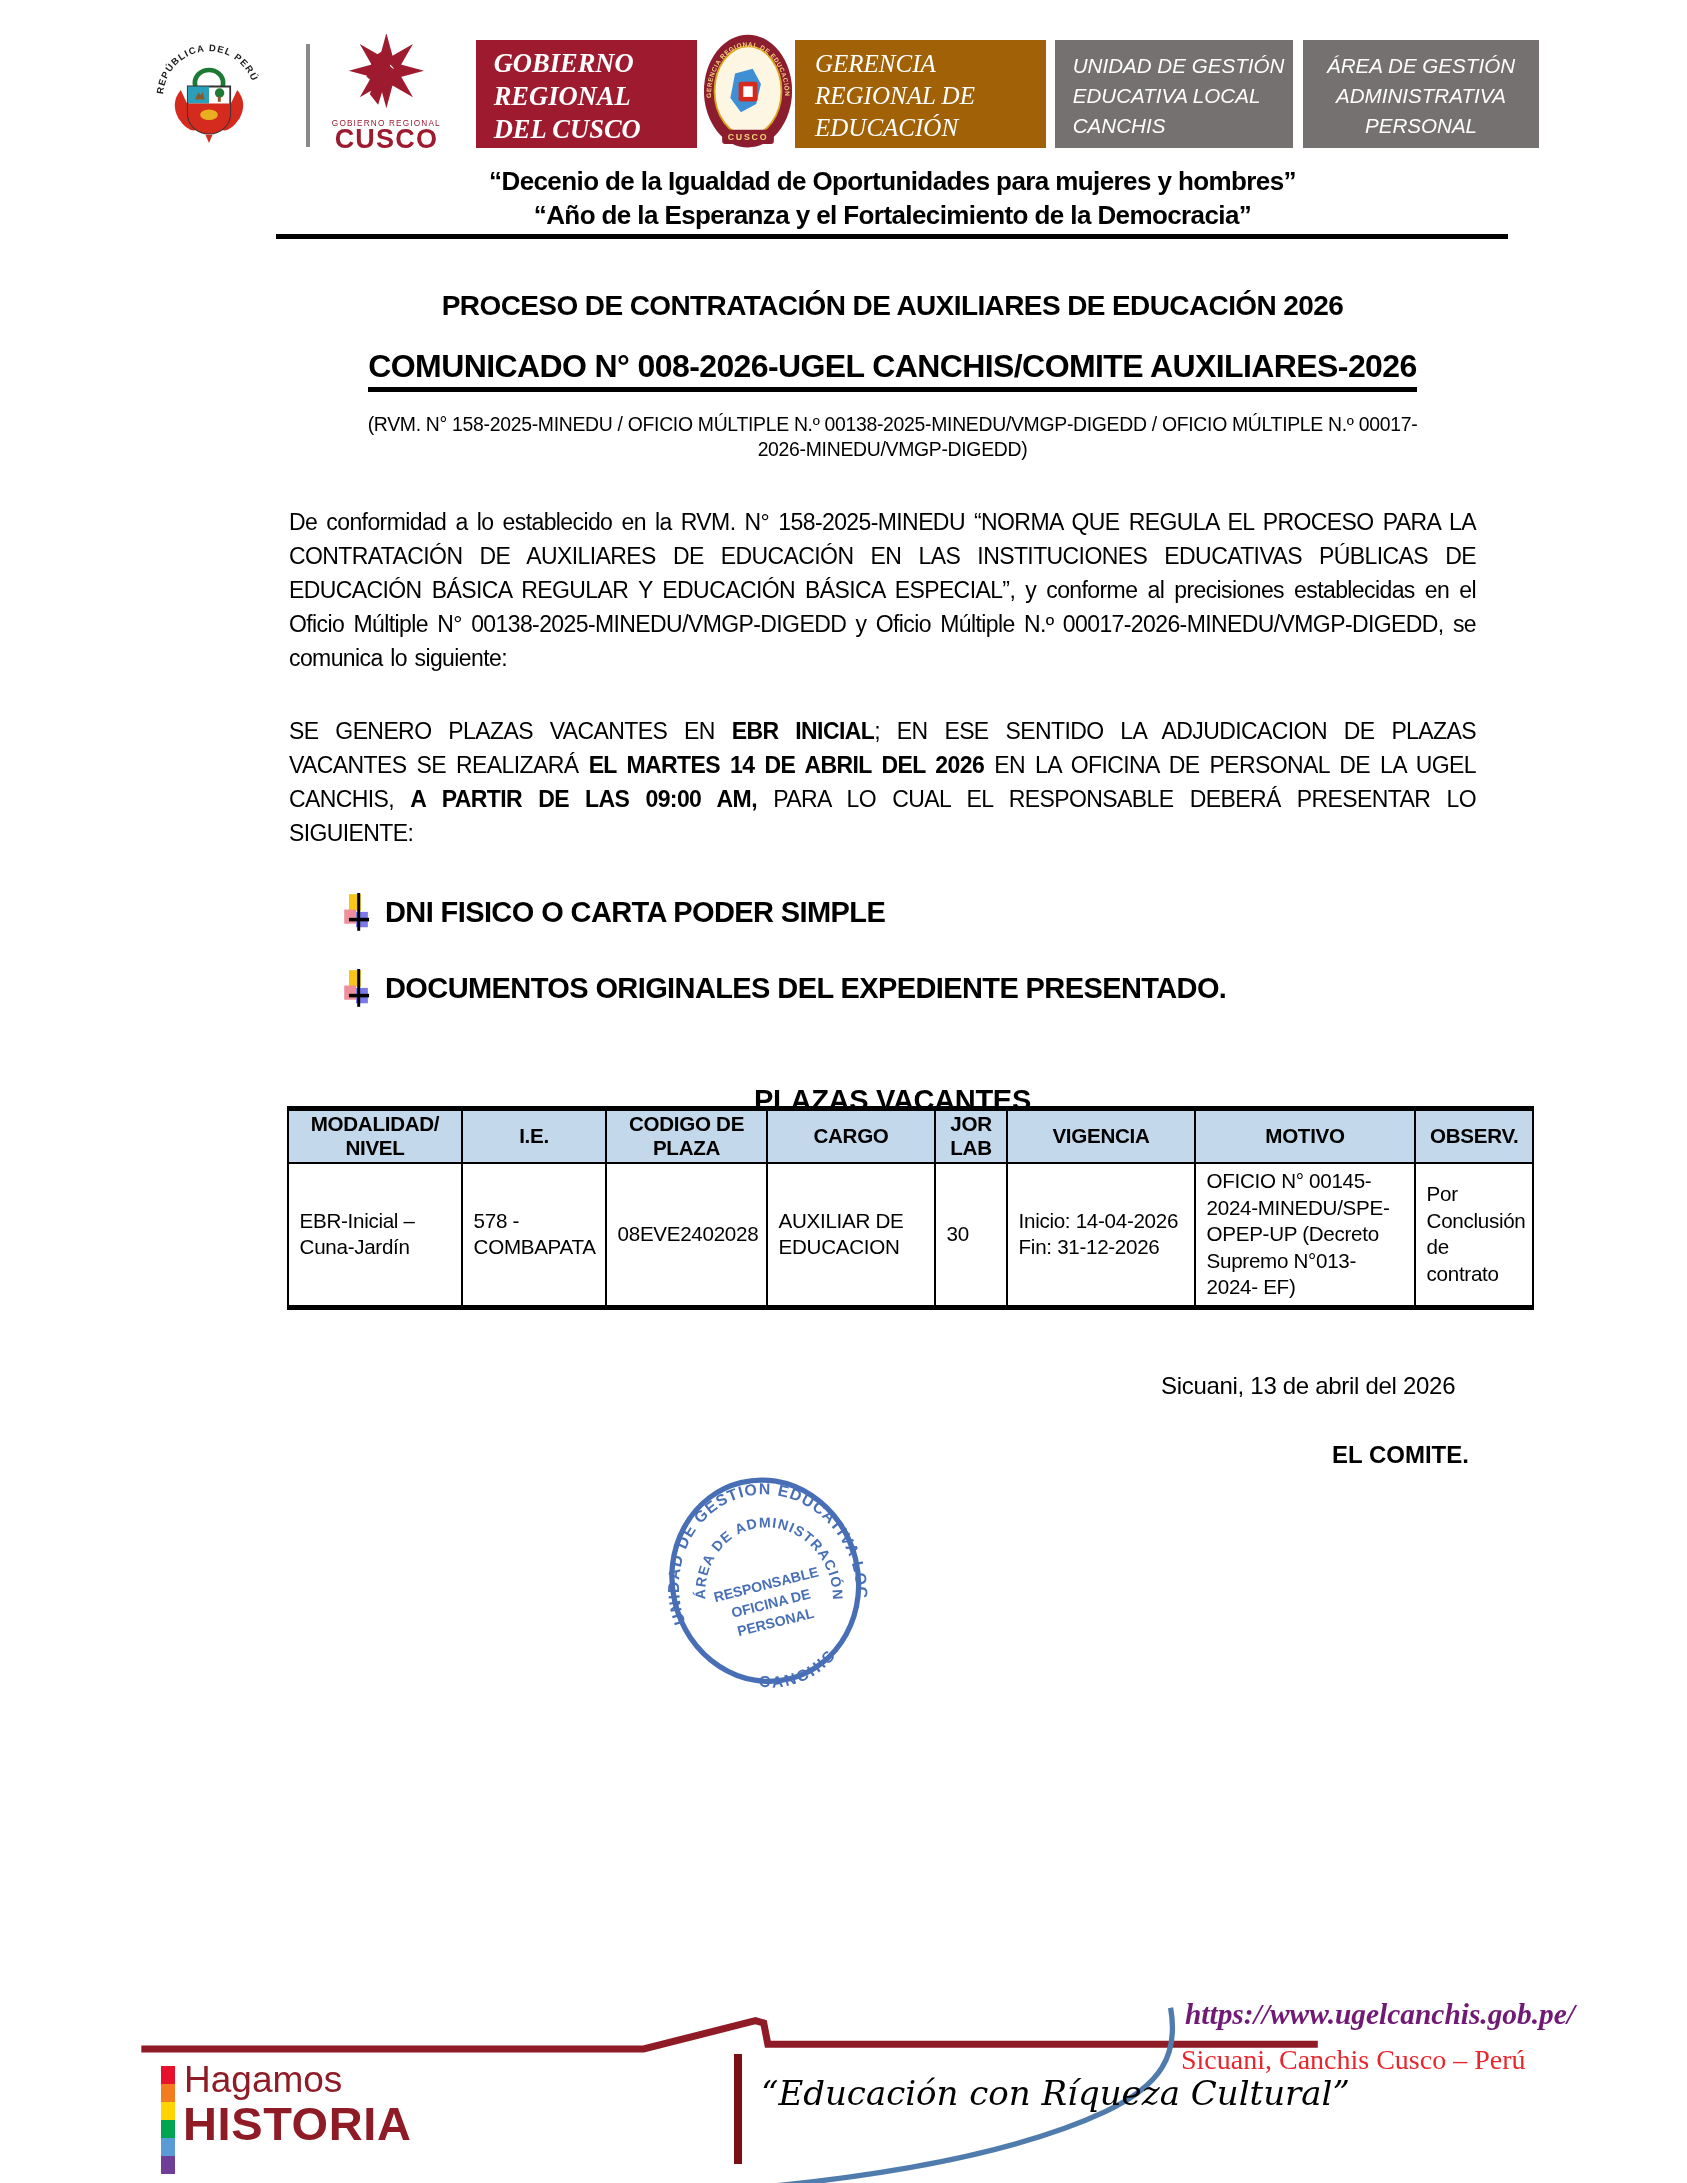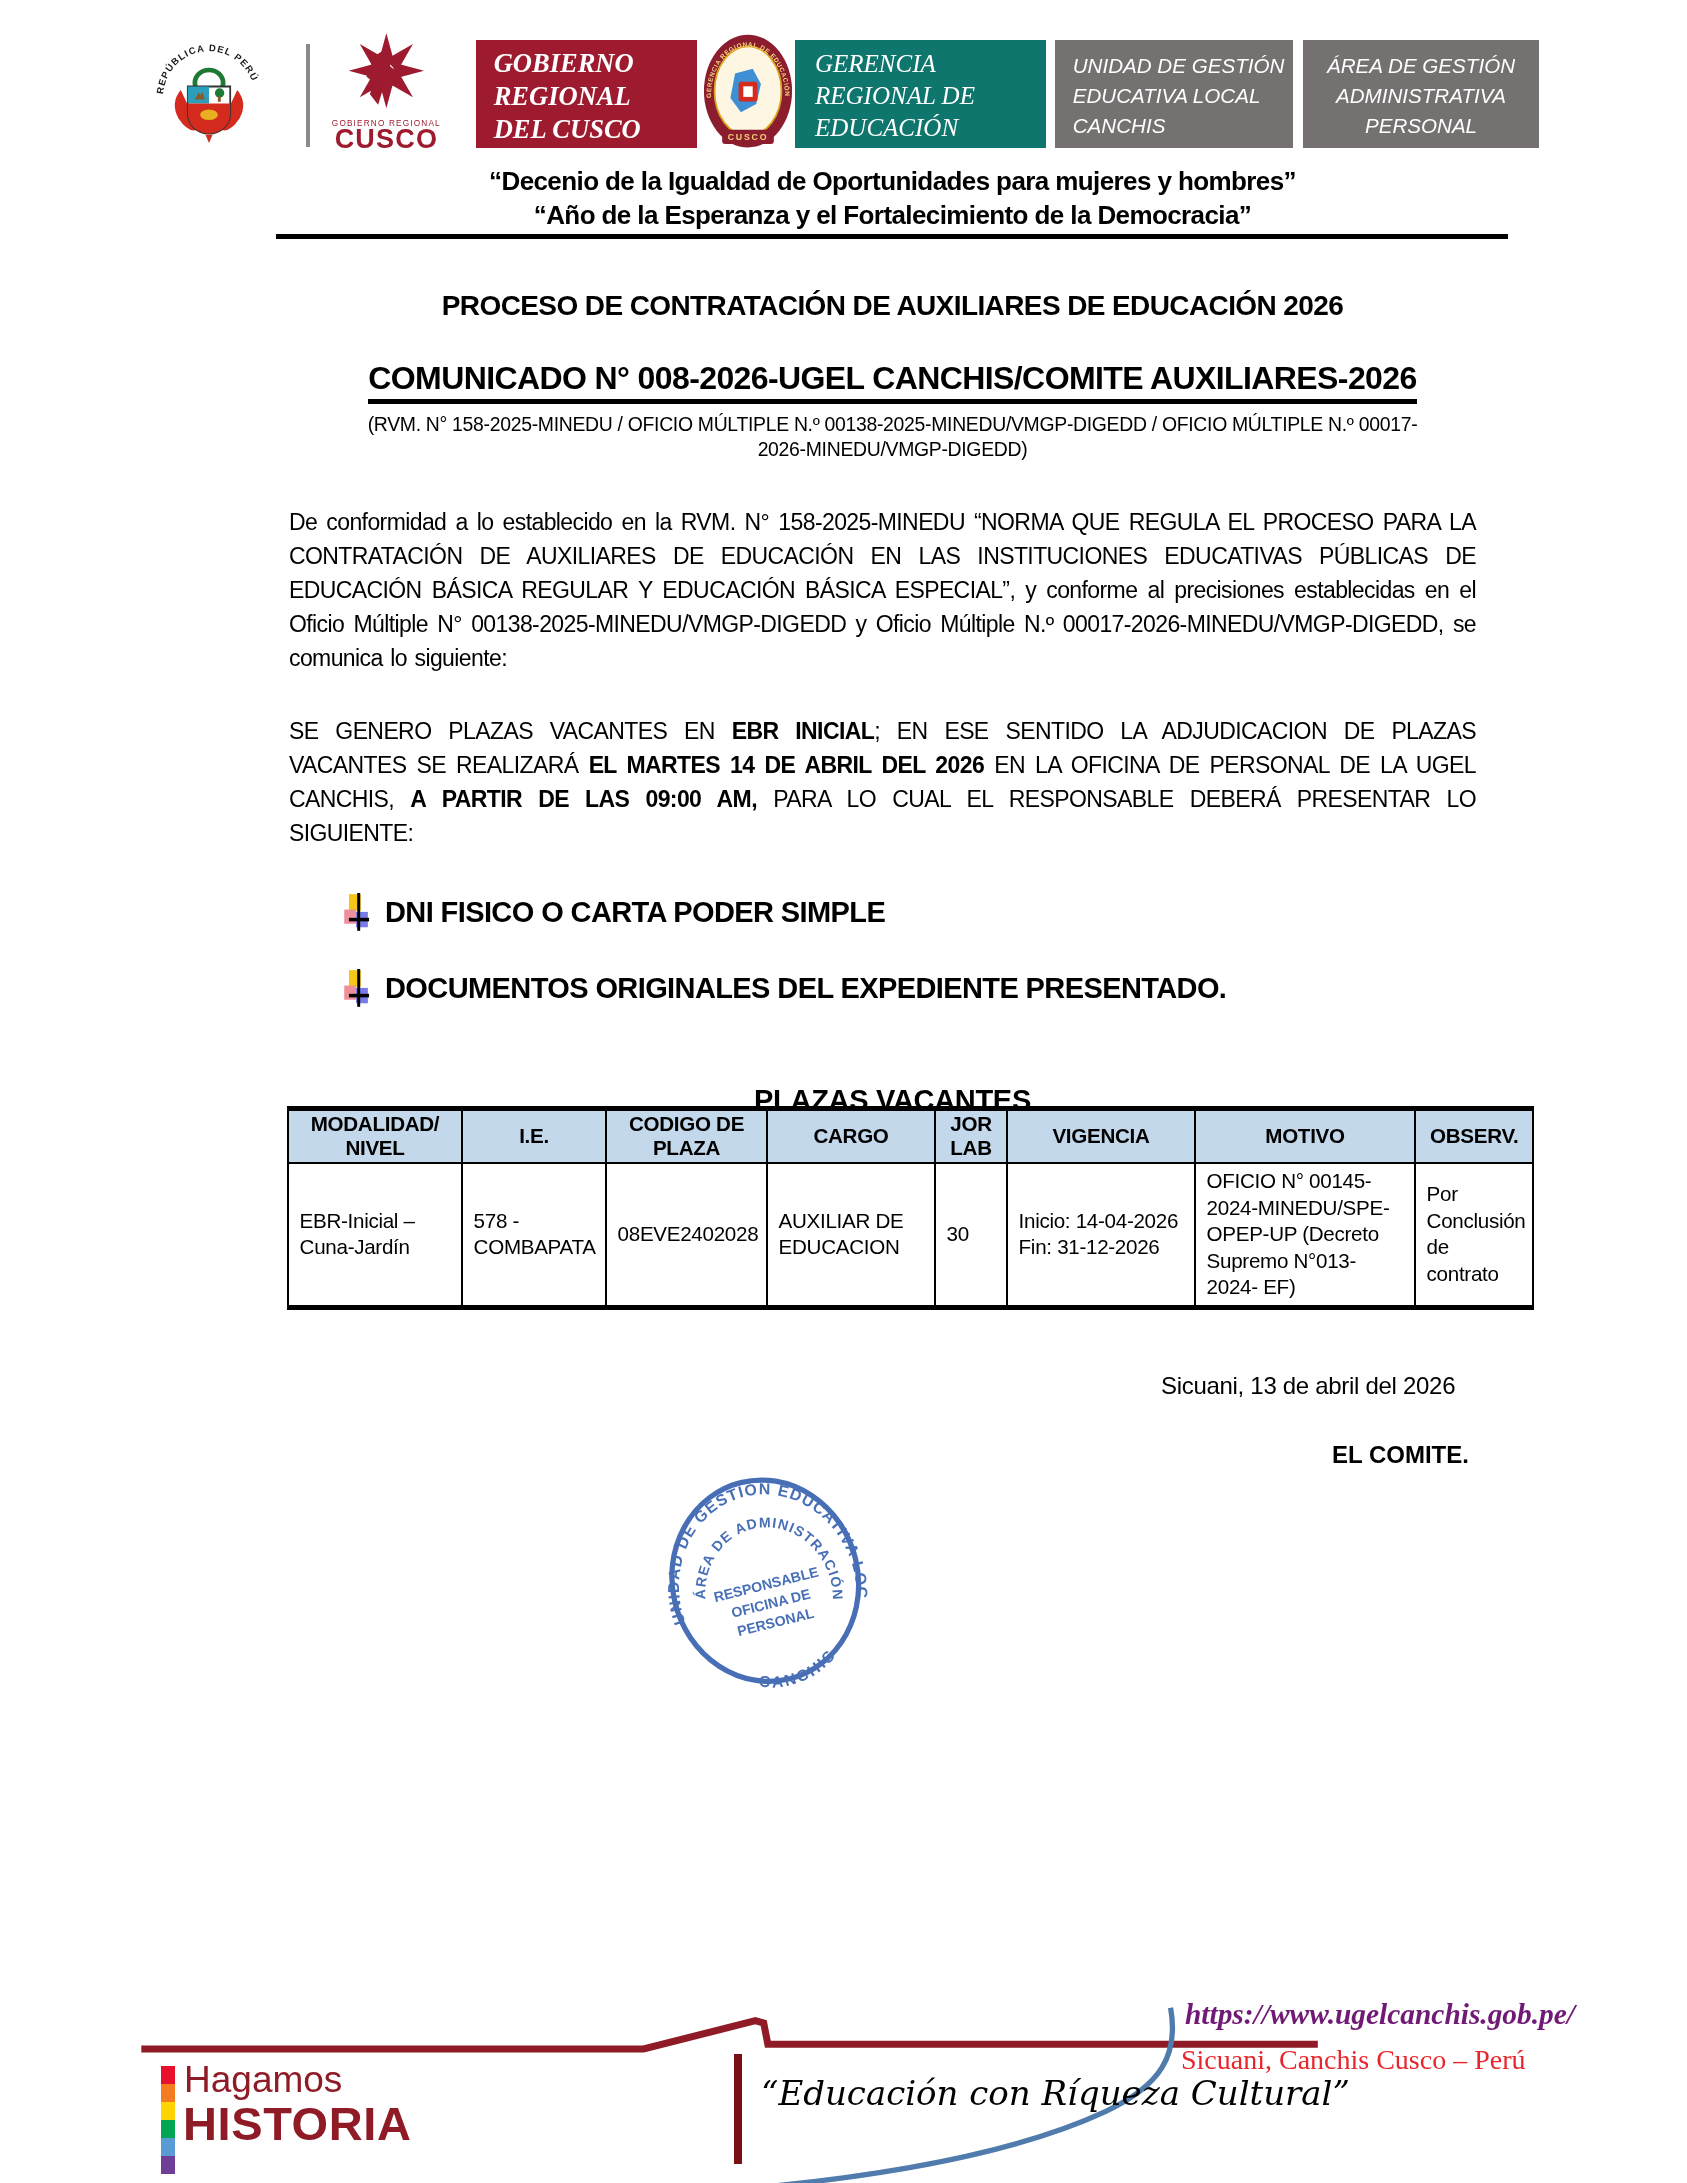--- a/index.html
+++ b/index.html
@@ -4,21 +4,21 @@
 <style>
   html,body{margin:0;padding:0;background:#ffffff;}
   #page{position:relative;width:1687px;height:2183px;background:#ffffff;overflow:hidden;
         font-family:"Liberation Sans",sans-serif;color:#000;}
   .abs{position:absolute;}
   
   .hdr-divider{position:absolute;left:306px;top:44px;width:4.1px;height:103px;background:#8a8a8a;}
   .hdr-box{position:absolute;top:40px;height:108px;color:#fff;box-sizing:border-box;font-style:italic;}
   .box-gobierno{left:476px;width:221px;background:#9e1b2f;font-family:"Liberation Serif",serif;
                 font-weight:bold;font-size:26.5px;line-height:33px;padding:7px 0 0 17.7px;}
-  .box-gerencia{left:795px;width:251px;background:#0f766e;font-family:"Liberation Serif",serif;
+  .box-gerencia{left:795px;width:251px;background:#a16207;font-family:"Liberation Serif",serif;
                 font-size:25px;line-height:32px;padding:8.2px 0 0 20px;}
   .box-ugel{left:1055px;width:238px;background:#767171;font-size:20.6px;line-height:30px;
             padding:10.6px 0 0 17.7px;letter-spacing:0;}
   .box-area{left:1303px;width:236px;background:#767171;font-size:20.6px;line-height:30px;
             padding:10.6px 0 0 0;text-align:center;}
   .motto{position:absolute;left:277px;width:1231px;text-align:center;font-weight:bold;
          font-size:26px;letter-spacing:-0.6px;}
   .hdr-rule{position:absolute;left:276px;top:234px;width:1232px;height:5.3px;background:#000;}
   
   .t-center{position:absolute;left:224px;width:1337px;text-align:center;}
@@ -143,21 +143,21 @@
     <div>ADMINISTRATIVA</div>
     <div>PERSONAL</div>
   </div>
 
   <div class="motto" style="top:166px">“Decenio de la Igualdad de Oportunidades para mujeres y hombres”</div>
   <div class="motto" style="top:200px">“Año de la Esperanza y el Fortalecimiento de la Democracia”</div>
   <div class="hdr-rule"></div>
 
   <div class="t-center doc-title" style="top:290px">PROCESO DE CONTRATACIÓN DE AUXILIARES DE EDUCACIÓN 2026</div>
 
-  <div class="t-center" style="top:360px">
+  <div class="t-center" style="top:348px">
     <span class="doc-subtitle">COMUNICADO N° 008-2026-UGEL CANCHIS/COMITE AUXILIARES-2026</span>
   </div>
 
   <div class="t-center doc-ref" style="top:412px">
     <div>(RVM. N° 158-2025-MINEDU / OFICIO MÚLTIPLE N.º 00138-2025-MINEDU/VMGP-DIGEDD / OFICIO MÚLTIPLE N.º 00017-</div>
     <div>2026-MINEDU/VMGP-DIGEDD)</div>
   </div>
 
   <div class="para" style="top:505px">De conformidad a lo establecido en la RVM. N° 158-2025-MINEDU “NORMA QUE REGULA EL PROCESO PARA LA CONTRATACIÓN DE AUXILIARES DE EDUCACIÓN EN LAS INSTITUCIONES EDUCATIVAS PÚBLICAS DE EDUCACIÓN BÁSICA REGULAR Y EDUCACIÓN BÁSICA ESPECIAL”, y conforme al precisiones establecidas en el Oficio Múltiple N° 00138-2025-MINEDU/VMGP-DIGEDD y Oficio Múltiple N.º 00017-2026-MINEDU/VMGP-DIGEDD, se comunica lo siguiente:</div>
 

